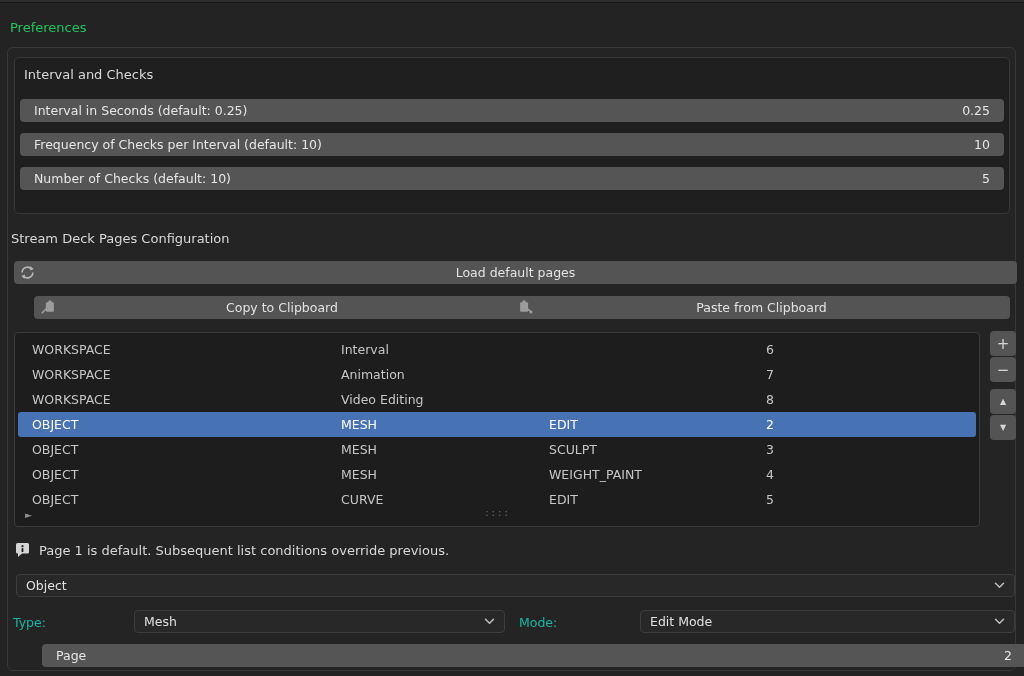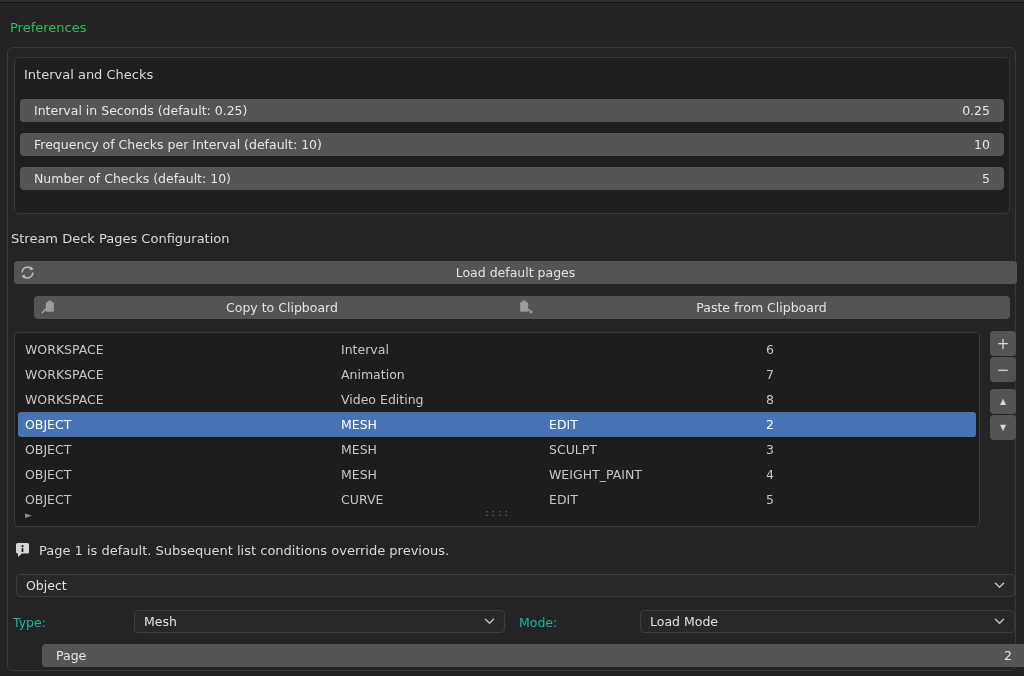--- a/index.html
+++ b/index.html
@@ -30,21 +30,21 @@
   .load-btn{left:14px;top:261px;width:996px;padding-left:7px;}
   .copy-btn{left:14px;top:296px;width:496px;margin-left:20px;}
   .paste-btn{left:513px;top:296px;width:497px;}
 
   .list-box{position:absolute;left:14px;top:332px;width:964px;height:193px;background:#1d1d1d;border:1px solid #3a3a3a;border-radius:4px;}
   .list-rows{position:absolute;left:0;top:4px;right:0;}
   .list-row{position:relative;height:25px;margin:0 3px;border-radius:3px;}
   .list-row.selected{background:#4772b3;}
   .list-row .cell{position:absolute;top:0;height:25px;line-height:25px;font-size:12.5px;color:#c6c6c6;white-space:nowrap;}
   .list-row.selected .cell{color:#ffffff;}
-  .cell-1{left:7px;} .cell-2{left:323px;} .cell-3{left:531px;} .cell-4{left:748px;}
+  .cell-1{left:14px;} .cell-2{left:323px;} .cell-3{left:531px;} .cell-4{left:748px;}
   .list-footer{position:absolute;left:0;right:0;bottom:2px;height:16px;}
   .expand-tri{position:absolute;left:10px;top:2px;font-size:9px;color:#8f8f8f;}
   .grip{position:absolute;left:0;right:0;top:0;text-align:center;font-size:9px;letter-spacing:1px;color:#6e6e6e;font-family:"DejaVu Sans Mono",monospace;}
 
   .btn-sq{position:absolute;width:26px;height:25px;background:#545454;border-radius:4px;color:#d6d6d6;
     display:flex;align-items:center;justify-content:center;box-sizing:border-box;}
   .sq-add{left:990px;top:331px;font-size:15px;}
   .sq-remove{left:990px;top:357px;font-size:15px;}
   .sq-up{left:990px;top:389px;font-size:8px;}
   .sq-down{left:990px;top:415px;font-size:8px;}
@@ -204,21 +204,21 @@
 
   <div class="field-label type-label">Type:</div>
   <div class="dropdown mesh-dd">
     <span>Mesh</span>
     <svg width="11" height="7" viewBox="0 0 11 7">
       <polyline points="1.5,1.3 5.5,5.2 9.5,1.3" fill="none" stroke="#bdbdbd" stroke-width="1.6" stroke-linecap="round" stroke-linejoin="round"></polyline>
     </svg>
   </div>
   <div class="field-label mode-label">Mode:</div>
   <div class="dropdown mode-dd">
-    <span>Load Mode</span>
+    <span>Edit Mode</span>
     <svg width="11" height="7" viewBox="0 0 11 7">
       <polyline points="1.5,1.3 5.5,5.2 9.5,1.3" fill="none" stroke="#bdbdbd" stroke-width="1.6" stroke-linecap="round" stroke-linejoin="round"></polyline>
     </svg>
   </div>
 
   <div class="num-slider page-slider">
     <span>Page</span>
     <span>2</span>
   </div>
 </div>

